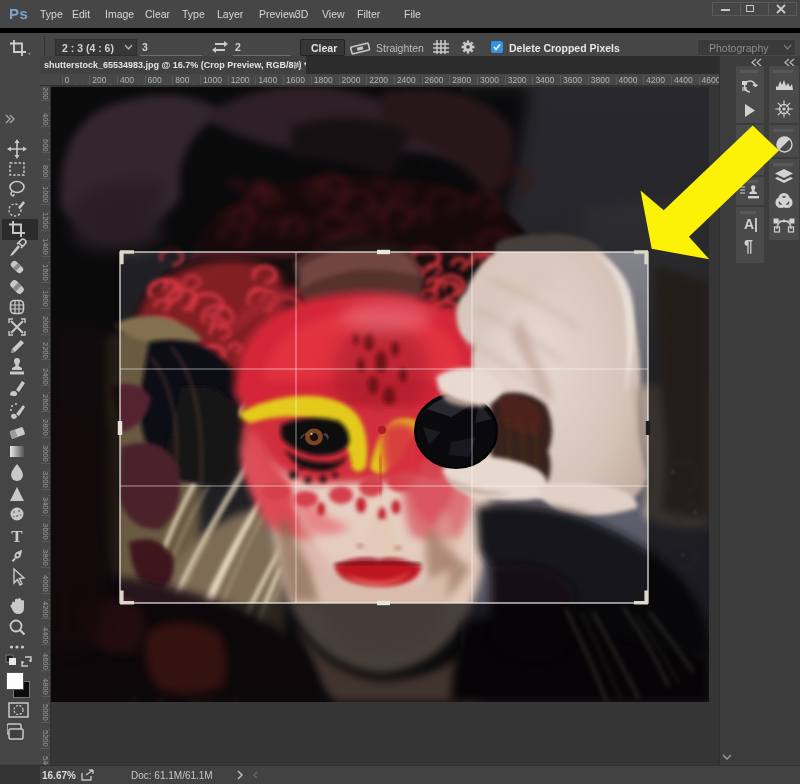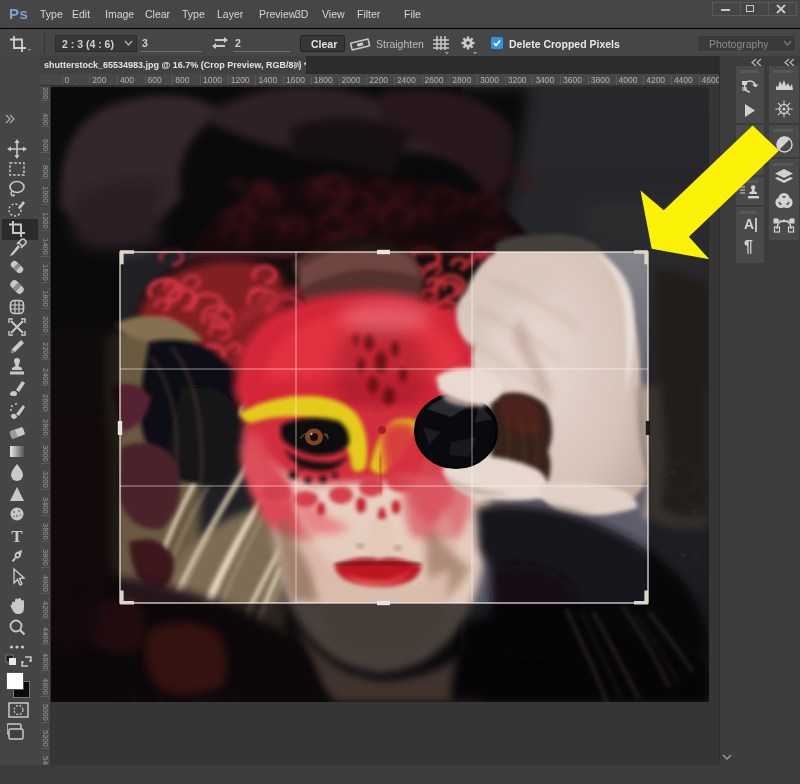--- a/index.html
+++ b/index.html
@@ -1,21 +1,21 @@
 <!DOCTYPE html>
 <html><head><meta charset="utf-8"><style>
 *{margin:0;padding:0;box-sizing:border-box;}
 html,body{width:800px;height:784px;overflow:hidden;background:#3c3c3c;
  font-family:"Liberation Sans",sans-serif;-webkit-font-smoothing:antialiased;}
 #app{position:relative;width:800px;height:784px;}
 .abs{position:absolute;}
 #menubar{left:0;top:0;width:800px;height:28px;background:#464646;}
 .mi{position:absolute;top:8px;font-size:10.5px;color:#d6d6d6;}
 #pslogo{position:absolute;left:9px;top:5px;font-size:15px;font-weight:bold;color:#7aa7cf;letter-spacing:0.5px;}
-#optionsbar{left:0;top:28px;width:800px;height:28px;background:#464646;border-top:1px solid #000000;}
+#optionsbar{left:0;top:28px;width:800px;height:28px;background:#464646;border-top:5px solid #000000;}
 #tabbar{left:0;top:56px;width:800px;height:18px;background:#2c2c2c;text-align:center;}
 #tab{position:absolute;left:35px;top:0;width:271px;height:18px;background:#414141;color:#e3e3e3;
  font-size:9px;font-weight:bold;line-height:18px;padding-left:9px;white-space:nowrap;overflow:hidden;}
 #toolbar{left:0;top:56px;width:40px;height:709px;background:#454545;}
 #pasteboard{left:40px;top:74px;width:680px;height:691px;background:#353535;}
 #hruler{left:40px;top:74px;width:680px;height:12px;background:#474747;border-bottom:1px solid #303030;overflow:hidden;}
 #vruler{left:40px;top:86px;width:11px;height:679px;background:#474747;border-right:1px solid #303030;overflow:hidden;}
 .rlab{position:absolute;color:#b2b2b2;font-size:8.5px;}
 #dock{left:720px;top:56px;width:80px;height:709px;background:#3c3c3c;}
 .pcell{position:absolute;background:#4a4a4a;}
@@ -917,12 +917,27 @@
         </g>
 <circle cx="11" cy="5" r="1.4" fill="#d2d2d2"></circle>
       </svg>
 <svg class="abs" style="left:1px;top:697px" width="12" height="9">
         <path d="M2,2 L6,6 L10,2" stroke="#999" stroke-width="1.5" fill="none"></path>
       </svg>
     </div>
 <svg class="abs" style="left:600px;top:100px;z-index:60" width="200" height="180" viewBox="0 0 200 180">
 <polygon points="51.7,148.8 40.5,90.5 63.7,110.2 152.7,25.6 179,50.6 88.9,136.8 109.3,159.3" fill="#fbf207"></polygon>
 </svg>
+<div id="statusbar" class="abs">
+<div class="abs" style="left:0;top:0;width:40px;height:19px;background:#333"></div>
+<div class="abs" style="left:42px;top:4px;font-weight:bold;color:#dadada">16.67%</div>
+<svg class="abs" style="left:81px;top:3px" width="14" height="12" viewBox="0 0 14 12">
+        <path d="M1,4 L1,11 L10,11 L10,7" fill="none" stroke="#c0c0c0" stroke-width="1.4"></path>
+        <path d="M5,6 L12,1 M12,1 L8,1 M12,1 L12,5" stroke="#c0c0c0" stroke-width="1.4" fill="none"></path>
+      </svg>
+<div class="abs" style="left:131px;top:4px;color:#c8c8c8">Doc: 61.1M/61.1M</div>
+<svg class="abs" style="left:236px;top:4px" width="8" height="10">
+        <path d="M2,1 L6,5 L2,9" stroke="#bbb" stroke-width="1.5" fill="none"></path>
+      </svg>
+<svg class="abs" style="left:252px;top:5px" width="7" height="8">
+        <path d="M5,1 L2,4 L5,7" stroke="#666" stroke-width="1.3" fill="none"></path>
+      </svg>
+</div>
 </div>
 </body></html>

